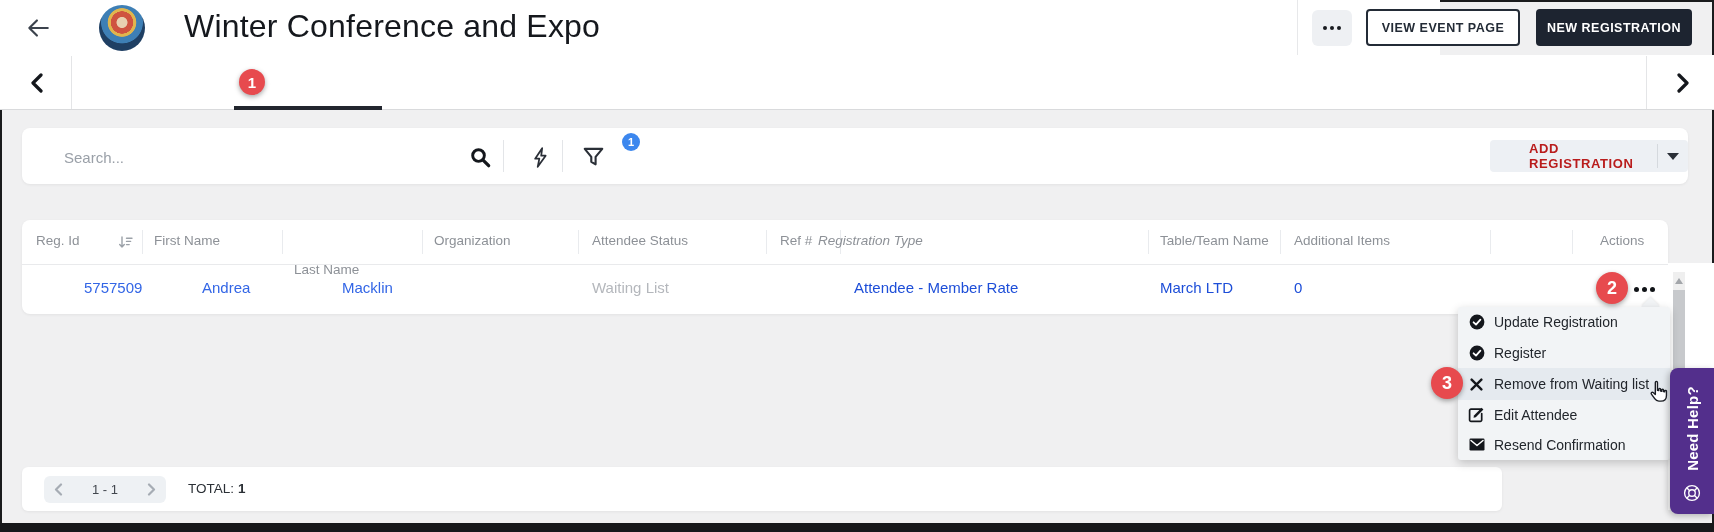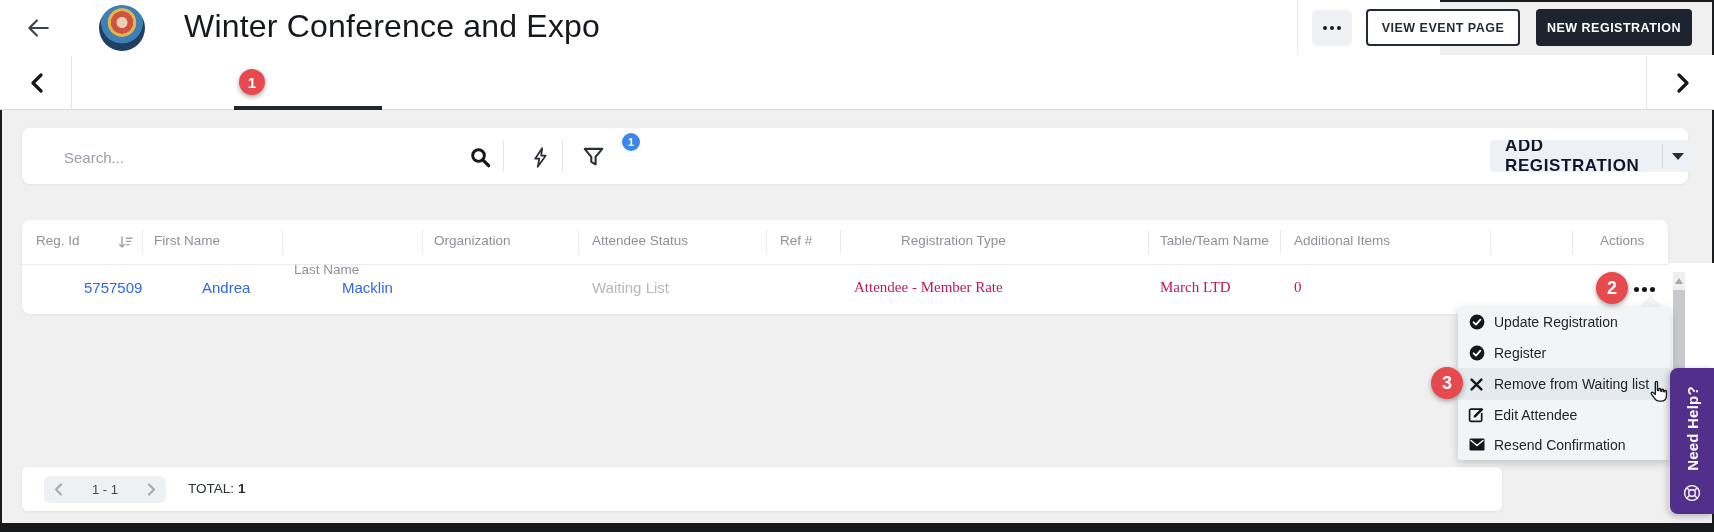--- a/index.html
+++ b/index.html
@@ -35,33 +35,33 @@
     font-family:"Liberation Sans","DejaVu Sans",sans-serif;background:transparent;margin-left:20px;}
   .search-input::placeholder{color:#9aa0a8;}
   .tool-div{top:12px;width:1px;height:32px;background:#e3e5e8;}
   .tool-icon{top:17px;width:24px;height:24px;display:flex;align-items:center;justify-content:center;cursor:pointer;}
   .badge-blue{left:600px;top:5px;width:18px;height:18px;border-radius:50%;background:#3c87ee;color:#fff;
     font-size:11px;font-weight:bold;display:flex;align-items:center;justify-content:center;}
   .chip{left:608px;top:12px;height:33px;background:#eef3f9;border-radius:4px;display:flex;align-items:center;
     padding:0 12px;gap:7px;font-size:14.5px;color:#353a42;cursor:pointer;}
   .chip b{color:#23272e;}
   .split-btn{left:1468px;top:12px;height:32px;display:flex;background:#edf0f4;border-radius:4px;overflow:hidden;cursor:pointer;}
-  .split-main{padding:0 15px;display:flex;align-items:center;font-size:17px;font-weight:bold;color:#0f172a;letter-spacing:.6px;}
+  .split-main{padding:0 15px;display:flex;align-items:center;font-size:13px;font-weight:bold;color:#b91c1c;letter-spacing:.6px;margin-left:24px;}
   .split-sep{width:1px;background:#d5d9de;margin:4px 0;}
   .split-caret{width:37px;display:flex;align-items:center;justify-content:center;}
   .caret-down{width:0;height:0;border-left:6px solid transparent;border-right:6px solid transparent;border-top:7px solid #2a2f37;}
   
   .grid{left:22px;top:220px;width:1646px;height:94px;}
   .col-div{top:10px;width:1px;height:24px;background:#e9ebee;}
   .th{top:13px;font-size:13.5px;color:#8d9197;white-space:nowrap;cursor:pointer;}
   .grid-hdr-line{left:0;top:44px;width:1646px;height:1px;background:#e9eaec;}
   .td{top:59px;font-size:15px;white-space:nowrap;}
   .link{color:#3366e6;cursor:pointer;margin-left:48px;}
   .muted{color:#b4b7bc;}
-  .plain{color:#be185d;font-family:Liberation Serif, serif;}
+  .plain{color:#1d4ed8;}
   .row-dots{left:1608px;top:63px;display:flex;gap:3px;cursor:pointer;padding:4px;}
   .row-dots .dot{width:5px;height:5px;background:#101317;}
   
   .right-strip{left:1668px;top:263px;width:46px;height:247px;background:#fff;}
   .sb-track{left:1673px;top:272px;width:12px;height:238px;background:#efefef;}
   .sb-arrow{left:1675px;top:278px;width:0;height:0;border-left:4px solid transparent;border-right:4px solid transparent;border-bottom:6px solid #a3a6aa;}
   .sb-thumb{left:1673px;top:290px;width:12px;height:90px;background:#c7c9cc;cursor:pointer;}
   
   .menu{left:1458px;top:307px;width:212px;height:153px;background:#f2f4f6;border-radius:3px;
     box-shadow:0 3px 10px rgba(0,0,0,.2);display:flex;flex-direction:column;z-index:9;}
@@ -189,21 +189,21 @@
       <svg width="15" height="15" viewBox="0 0 15 15">
         <path d="M4 2 V12 M4 12 L1.7 9.5 M4 12 L6.3 9.5" stroke="#9ba1a8" stroke-width="1.4" fill="none" stroke-linecap="round" stroke-linejoin="round"></path>
         <path d="M8.5 3.2 H14 M8.5 6.4 H12.6 M8.5 9.6 H11.2" stroke="#9ba1a8" stroke-width="1.4" stroke-linecap="round"></path>
       </svg>
     </div>
     <div class="a th" style="left:132px;">First Name</div>
     <div class="a th" style="left:272px;margin-top:29px;">Last Name</div>
     <div class="a th" style="left:412px;">Organization</div>
     <div class="a th" style="left:570px;">Attendee Status</div>
     <div class="a th" style="left:758px;">Ref #</div>
-    <div class="a th" style="left:879px;">Registration Type</div>
+    <div class="a th" style="left:796px;font-style:italic;">Registration Type</div>
     <div class="a th" style="left:1138px;">Table/Team Name</div>
     <div class="a th" style="left:1272px;">Additional Items</div>
     <div class="a th" style="left:1578px;">Actions</div>
     <div class="a grid-hdr-line"></div>
 
     <div class="a td link" style="left:14px;">5757509</div>
     <div class="a td link" style="left:132px;">Andrea</div>
     <div class="a td link" style="left:272px;">Macklin</div>
     <div class="a td plain" style="left:412px;"></div>
     <div class="a td muted" style="left:570px;">Waiting List</div>

